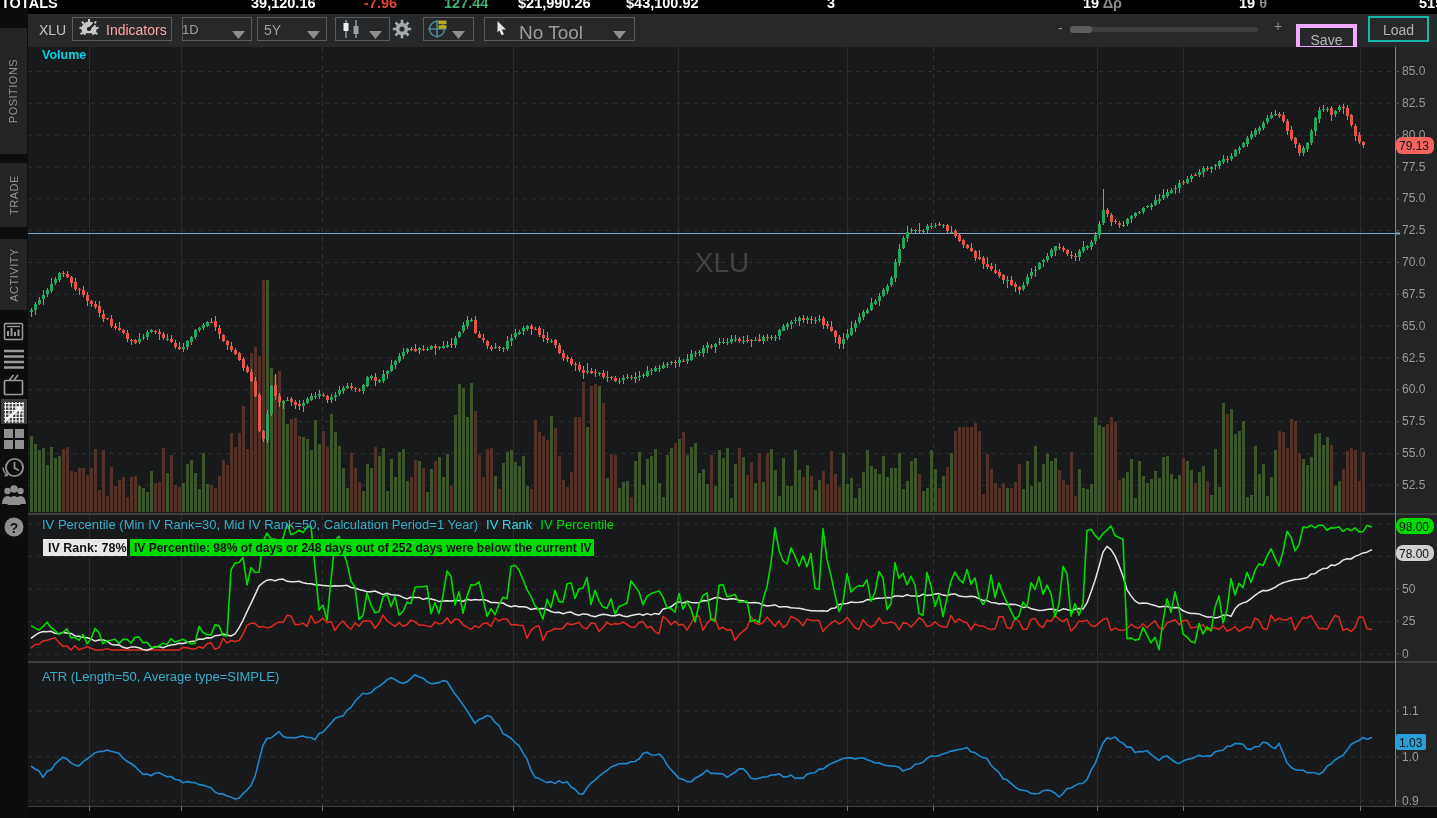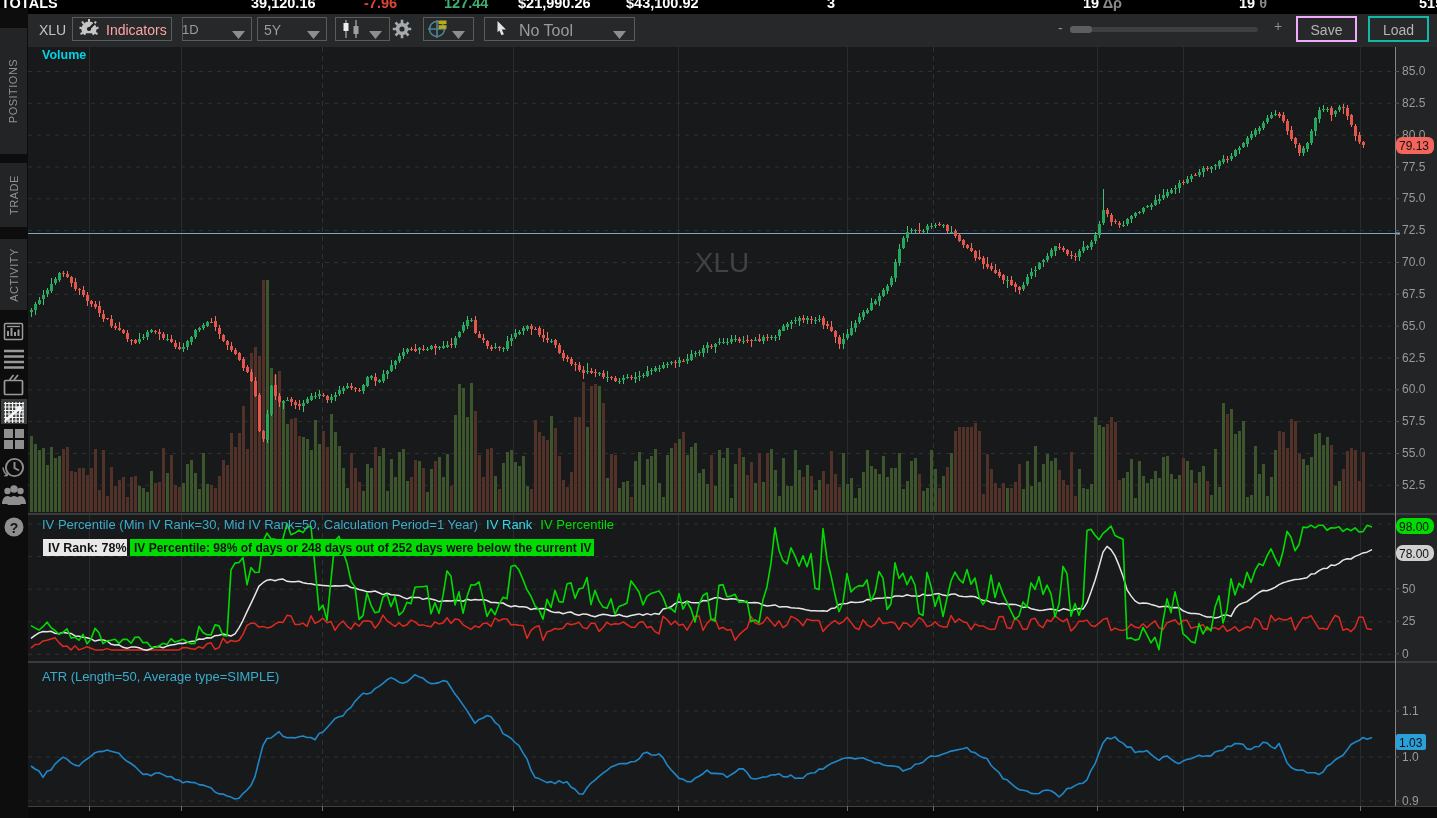--- a/index.html
+++ b/index.html
@@ -116,29 +116,29 @@
 <rect x="10.5" y="1.5" width="8" height="3.6" fill="#b9aa1e"></rect>
 <rect x="10.5" y="6.2" width="8" height="3.6" fill="#b9aa1e"></rect>
 </svg>
 <div style="position:absolute;left:424px;top:11px"><svg width="13" height="8" viewBox="0 0 13 8" xmlns="http://www.w3.org/2000/svg">
         <path d="M0 0h13L6.5 8Z" fill="#8e8e8e"></path>
       </svg></div>
 <div style="position:absolute;left:456px;top:3px;width:151px;height:24px;border:1px solid #5a5b5c;box-sizing:border-box"></div>
 <svg width="14" height="18" viewBox="0 0 14 18" style="position:absolute;left:467px;top:6px" xmlns="http://www.w3.org/2000/svg">
 <path d="M2.5 1l8.5 8.5H6.8l2.1 4.7-2.4 1L4.4 10.5 2.5 12.3Z" fill="#e4e4e4"></path>
 </svg>
-<div style="position:absolute;left:491px;top:8px;color:#9c9c9c;font-size:16px">No Tool</div>
+<div style="position:absolute;left:491px;top:8px;color:#9c9c9c;font-size:19px">No Tool</div>
 <div style="position:absolute;left:585px;top:11px"><svg width="13" height="8" viewBox="0 0 13 8" xmlns="http://www.w3.org/2000/svg">
         <path d="M0 0h13L6.5 8Z" fill="#8e8e8e"></path>
       </svg></div>
 <div style="position:absolute;left:1030px;top:6px;color:#8e8e8e;font-size:14px">-</div>
 <div style="position:absolute;left:1042px;top:13px;width:188px;height:5px;background:#3e3f40;border-radius:3px"></div>
 <div style="position:absolute;left:1042px;top:12px;width:22px;height:7px;background:#5d5e5f;border-radius:3px"></div>
 <div style="position:absolute;left:1246px;top:4px;color:#8e8e8e;font-size:14px">+</div>
-<div style="position:absolute;left:1268px;top:2px;width:61px;height:26px;border:2px solid #f0abfc;box-sizing:border-box;color:#b4b4b4;font-size:14px;text-align:center;line-height:24px">Save</div>
+<div style="position:absolute;left:1268px;top:10px;width:61px;height:26px;border:4px solid #f0abfc;box-sizing:border-box;color:#b4b4b4;font-size:14px;text-align:center;line-height:24px">Save</div>
 <div style="position:absolute;left:1340px;top:2px;width:61px;height:26px;border:2px solid #14b8a6;box-sizing:border-box;color:#b4b4b4;font-size:14px;text-align:center;line-height:24px">Load</div>
 </div>
 <svg width="1409" height="771" viewBox="0 0 1409 771" xmlns="http://www.w3.org/2000/svg" style="position:absolute;left:28px;top:47px;font-family:'Liberation Sans',sans-serif">
 <rect x="0" y="0" width="1409" height="771" fill="#18191a"></rect>
 <rect x="1367" y="0" width="42" height="771" fill="#232425"></rect>
 <line x1="61.5" y1="0" x2="61.5" y2="759" stroke="#2a2b2c" stroke-width="1"></line>
 <line x1="153.5" y1="0" x2="153.5" y2="759" stroke="#2a2b2c" stroke-width="1"></line>
 <line x1="294.5" y1="0" x2="294.5" y2="759" stroke="#303132" stroke-width="1" stroke-dasharray="5,4"></line>
 <line x1="485.5" y1="0" x2="485.5" y2="759" stroke="#2a2b2c" stroke-width="1"></line>
 <line x1="650.5" y1="0" x2="650.5" y2="759" stroke="#2a2b2c" stroke-width="1"></line>

